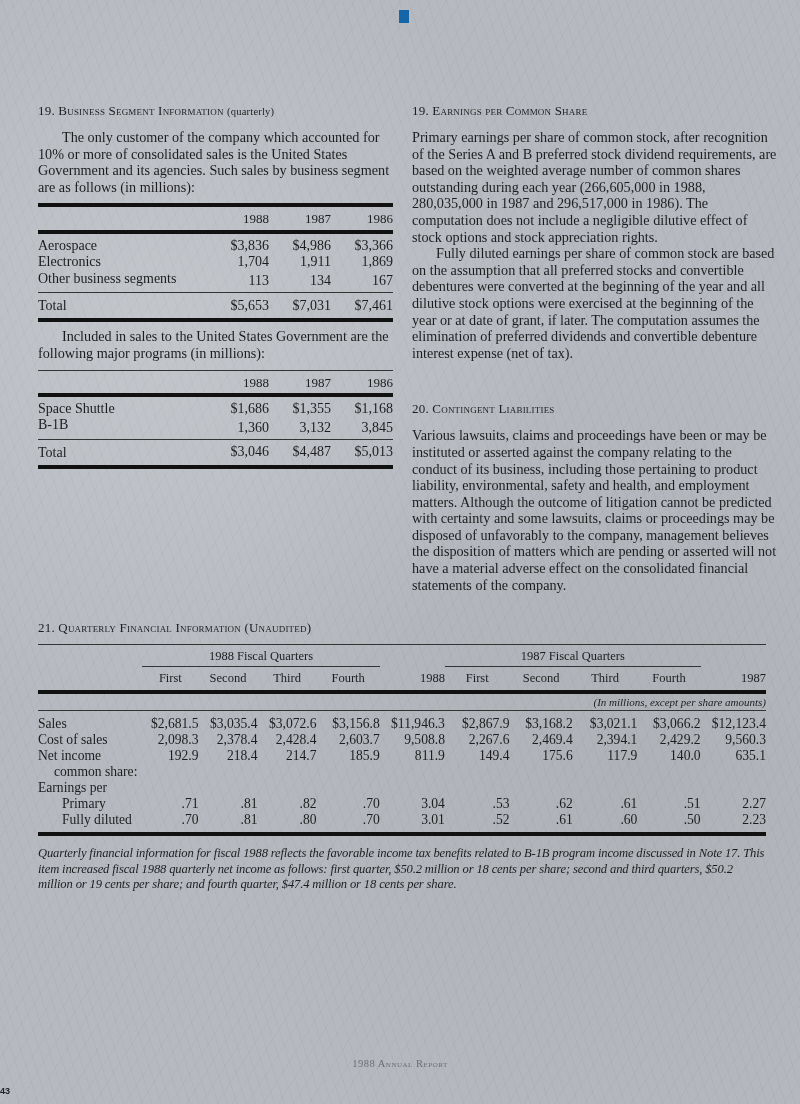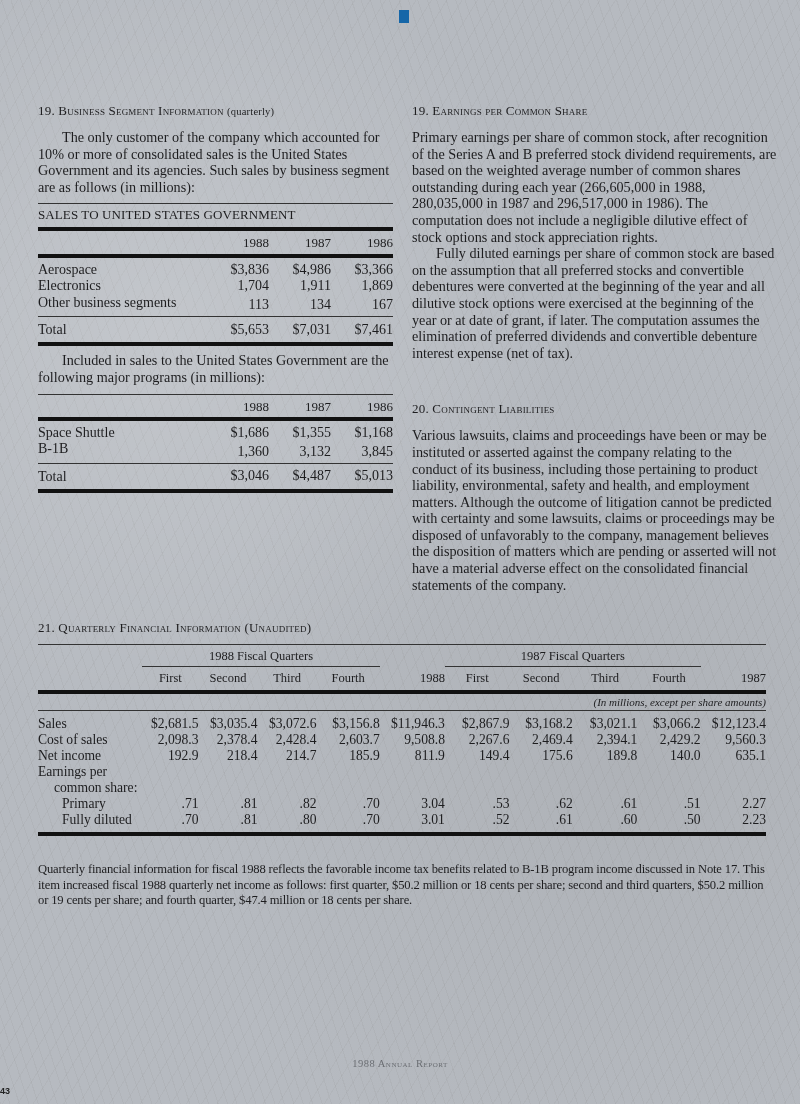--- a/index.html
+++ b/index.html
@@ -36,40 +36,39 @@
 
   
   .quarterly { position: absolute; left: 38px; top: 620px; width: 728px; }
   table.q { width: 100%; border-collapse: collapse; font-size: 13.6px; }
   table.q td { padding: 0; line-height: 16px; text-align: right; }
   table.q td.lbl { text-align: left; width: 96px; }
   table.q .grp { text-align: center; font-size: 12.5px; padding: 3px 0 2px 0; }
   table.q .hdr td { font-size: 12.5px; padding: 3px 0 4px 0; }
   table.q .hdr td.c { text-align: center; }
   .note-units { text-align: center; font-style: italic; font-size: 11px; padding: 3px 0 3px 0; border-top: 4px solid #111; border-bottom: 1px solid #333; }
-  .q-footnote { font-size: 12.6px; line-height: 15.6px; margin-top: 26px; letter-spacing: -0.15px; }
+  .q-footnote { font-size: 12.6px; line-height: 15.6px; margin-top: 10px; letter-spacing: -0.15px; font-style: italic; }
 
   .footer { position: absolute; left: 0; width: 800px; top: 1058px; text-align: center; font-size: 10.5px; color: #6a6d72; letter-spacing: 0.5px; }
   .footer .sc { font-variant: small-caps; }
   .pagenum { position: absolute; left: 0; width: 800px; top: 1086px; text-align: left; font-family: "Liberation Sans", sans-serif; font-size: 9px; color: #222; font-weight: bold; }
 </style>
 </head>
 <body>
 
 <div class="mark"></div>
 
 <div class="col-left">
   <h2 class="sec-head">
     <span>19.</span>
     <span class="sc">Business Segment Information</span>
     <span class="cont">(quarterly)</span>
   </h2>
   <p class="body indent" style="margin-bottom:8px;">The only customer of the company which accounted for 10% or more of consolidated sales is the United States Government and its agencies. Such sales by business segment are as follows (in millions):</p>
 
-  <div class="tbl-title">SALES TO UNITED STATES GOVERNMENT</div>
   <table class="fin">
     <tbody>
         <tr class="yr-row rule-thick">
       <td></td>
       <td class="num">1988</td>
       <td class="num">1987</td>
       <td class="num">1986</td>
     </tr>
     <tr class="rule-thick">
           <td colspan="4" style="height:4px;"></td>
@@ -233,29 +232,29 @@
         </tr>
         <tr>
           <td class="lbl">Net income</td>
           <td>192.9</td>
           <td>218.4</td>
           <td>214.7</td>
           <td>185.9</td>
           <td>811.9</td>
           <td>149.4</td>
           <td>175.6</td>
-          <td>189.8</td>
+          <td>117.9</td>
           <td>140.0</td>
           <td>635.1</td>
         </tr>
         <tr>
+          <td class="lbl" colspan="11" style="padding-left: 16px;">common share:</td>
+        </tr>
+        <tr>
           <td class="lbl" colspan="11" style="padding-left: 0px;">Earnings per</td>
-        </tr>
-        <tr>
-          <td class="lbl" colspan="11" style="padding-left: 16px;">common share:</td>
         </tr>
         <tr>
           <td class="lbl" style="padding-left: 24px;">Primary</td>
           <td>.71</td>
           <td>.81</td>
           <td>.82</td>
           <td>.70</td>
           <td>3.04</td>
           <td>.53</td>
           <td>.62</td>

